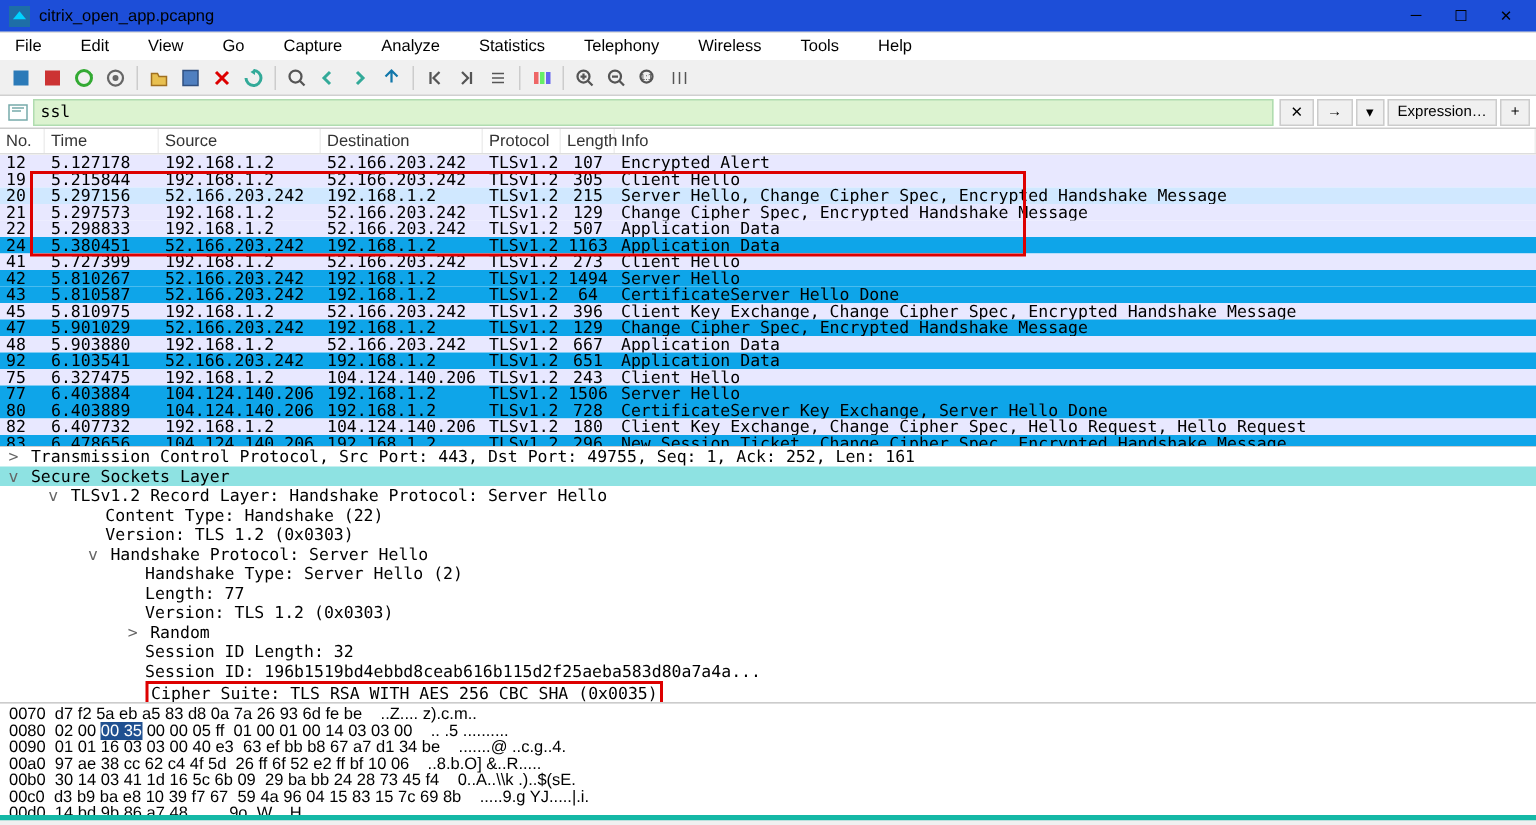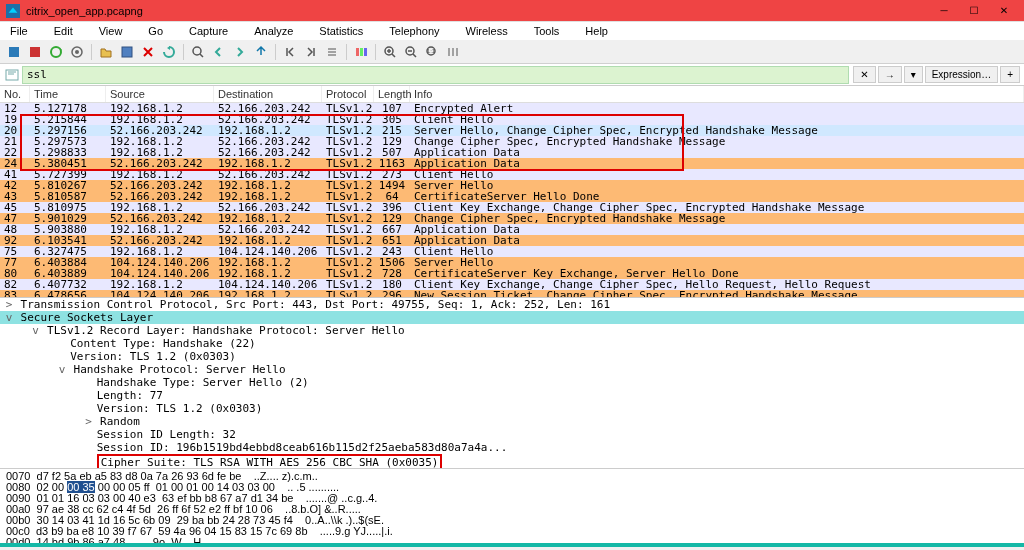--- a/index.html
+++ b/index.html
@@ -1,17 +1,17 @@
 <!DOCTYPE html>
 <html><head>
 <meta charset="utf-8">
 <style>
 *{box-sizing:border-box}
 body{margin:0;font-family:"Segoe UI",Tahoma,sans-serif;font-size:11px;background:#f0f0f0;color:#000;overflow:hidden;user-select:none}
-.titlebar{height:22px;background:#ef4444;display:flex;align-items:center;padding:0 6px;border-bottom:1px solid #e0e0e0}
+.titlebar{height:22px;background:#1d4ed8;display:flex;align-items:center;padding:0 6px;border-bottom:1px solid #e0e0e0}
 .title-icon{width:14px;height:14px;margin-right:6px}
 .title-text{flex:1;font-size:11px}
 .win-controls{display:flex;gap:2px}
 .win-btn{width:28px;height:18px;display:flex;align-items:center;justify-content:center;font-size:10px;font-family:"Segoe UI"}
 .menubar{height:18px;background:#fff;display:flex;align-items:center;padding:0 4px;gap:14px}
 .menu-item{padding:2px 6px;font-size:11px;cursor:default}
 .toolbar{height:24px;background:#f0f0f0;display:flex;align-items:center;padding:0 4px;gap:1px;border-bottom:1px solid #d0d0d0}
 .tool-btn{width:20px;height:20px;display:flex;align-items:center;justify-content:center;border:1px solid transparent;border-radius:2px}
 .tool-sep{width:1px;height:16px;background:#ccc;margin:0 3px}
 .filterbar{height:22px;background:#fff;display:flex;align-items:center;padding:0 4px;border-bottom:1px solid #ccc}
@@ -24,21 +24,21 @@
 .plist-row{display:flex;font-family:Consolas,monospace;font-size:11px;line-height:11px;height:11px}
 .plist-row .col{padding:0 4px;white-space:nowrap;overflow:hidden}
 .col-no{width:30px;text-align:left}
 .col-time{width:76px}
 .col-src{width:108px}
 .col-dst{width:108px}
 .col-proto{width:52px}
 .col-len{width:36px;text-align:center}
 .col-info{flex:1}
 .bg-client{background:#e8e8ff}
-.bg-server{background:#fdba74}
+.bg-server{background:#0ea5e9}
 .bg-highlight{background:#d0e8ff}
 .redbox{position:absolute;border:2px solid #d00;pointer-events:none}
 .details{height:171px;background:#fff;overflow:auto;font-family:Consolas,monospace;font-size:11px;line-height:13px;border-bottom:1px solid #ccc}
 .tree-line{white-space:pre;padding:0 4px}
 .tree-toggle{display:inline-block;width:10px;text-align:center;cursor:pointer;color:#666}
 .ssl-line{background:#8ee2e2}
 .cipher-box{border:2px solid #d00;display:inline-block;padding:0 2px}
 .hexdump{height:78px;background:#fff;overflow:auto;font-family:Liberation Sans, sans-serif;font-size:11px;line-height:11px;padding:2px 6px;border-bottom:4px solid #14b8a6}
 .hex-line{white-space:pre}
 .hex-sel{background:#205090;color:#fff}

